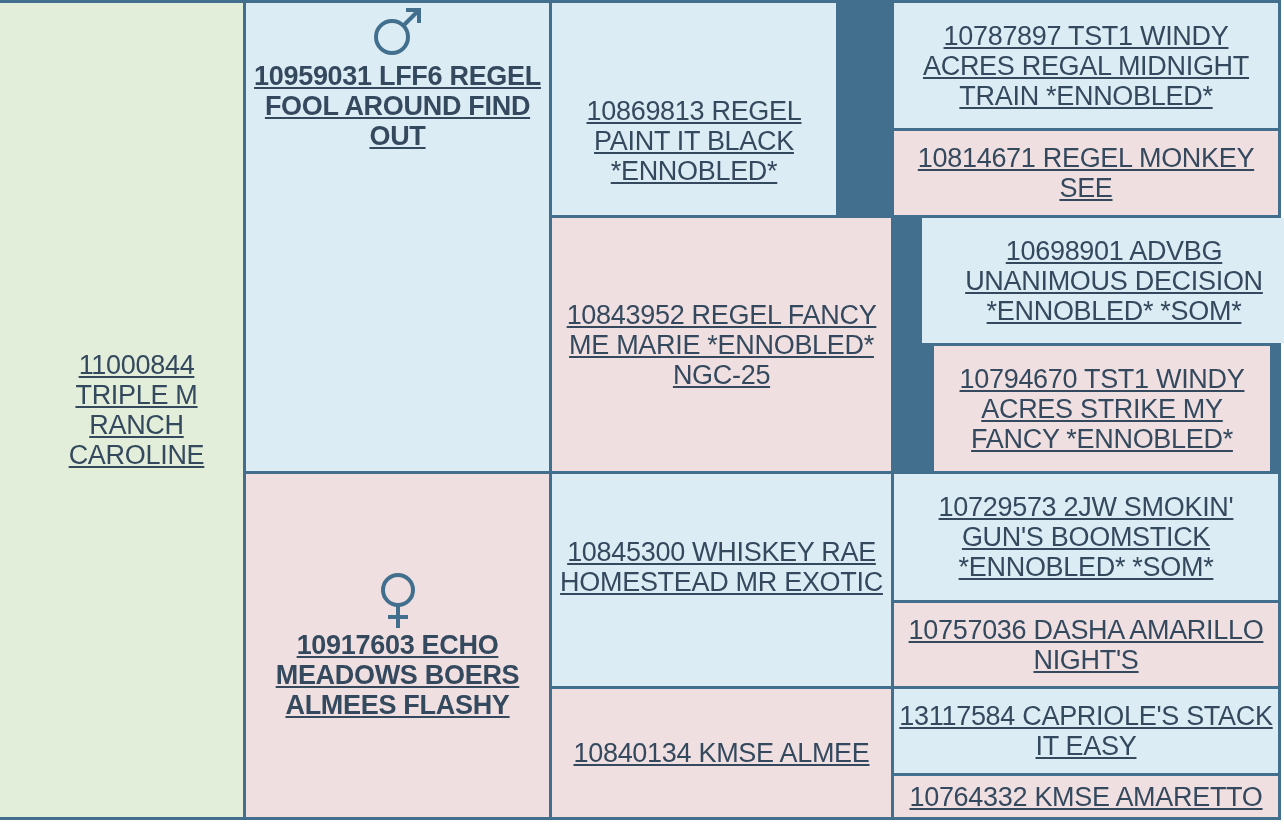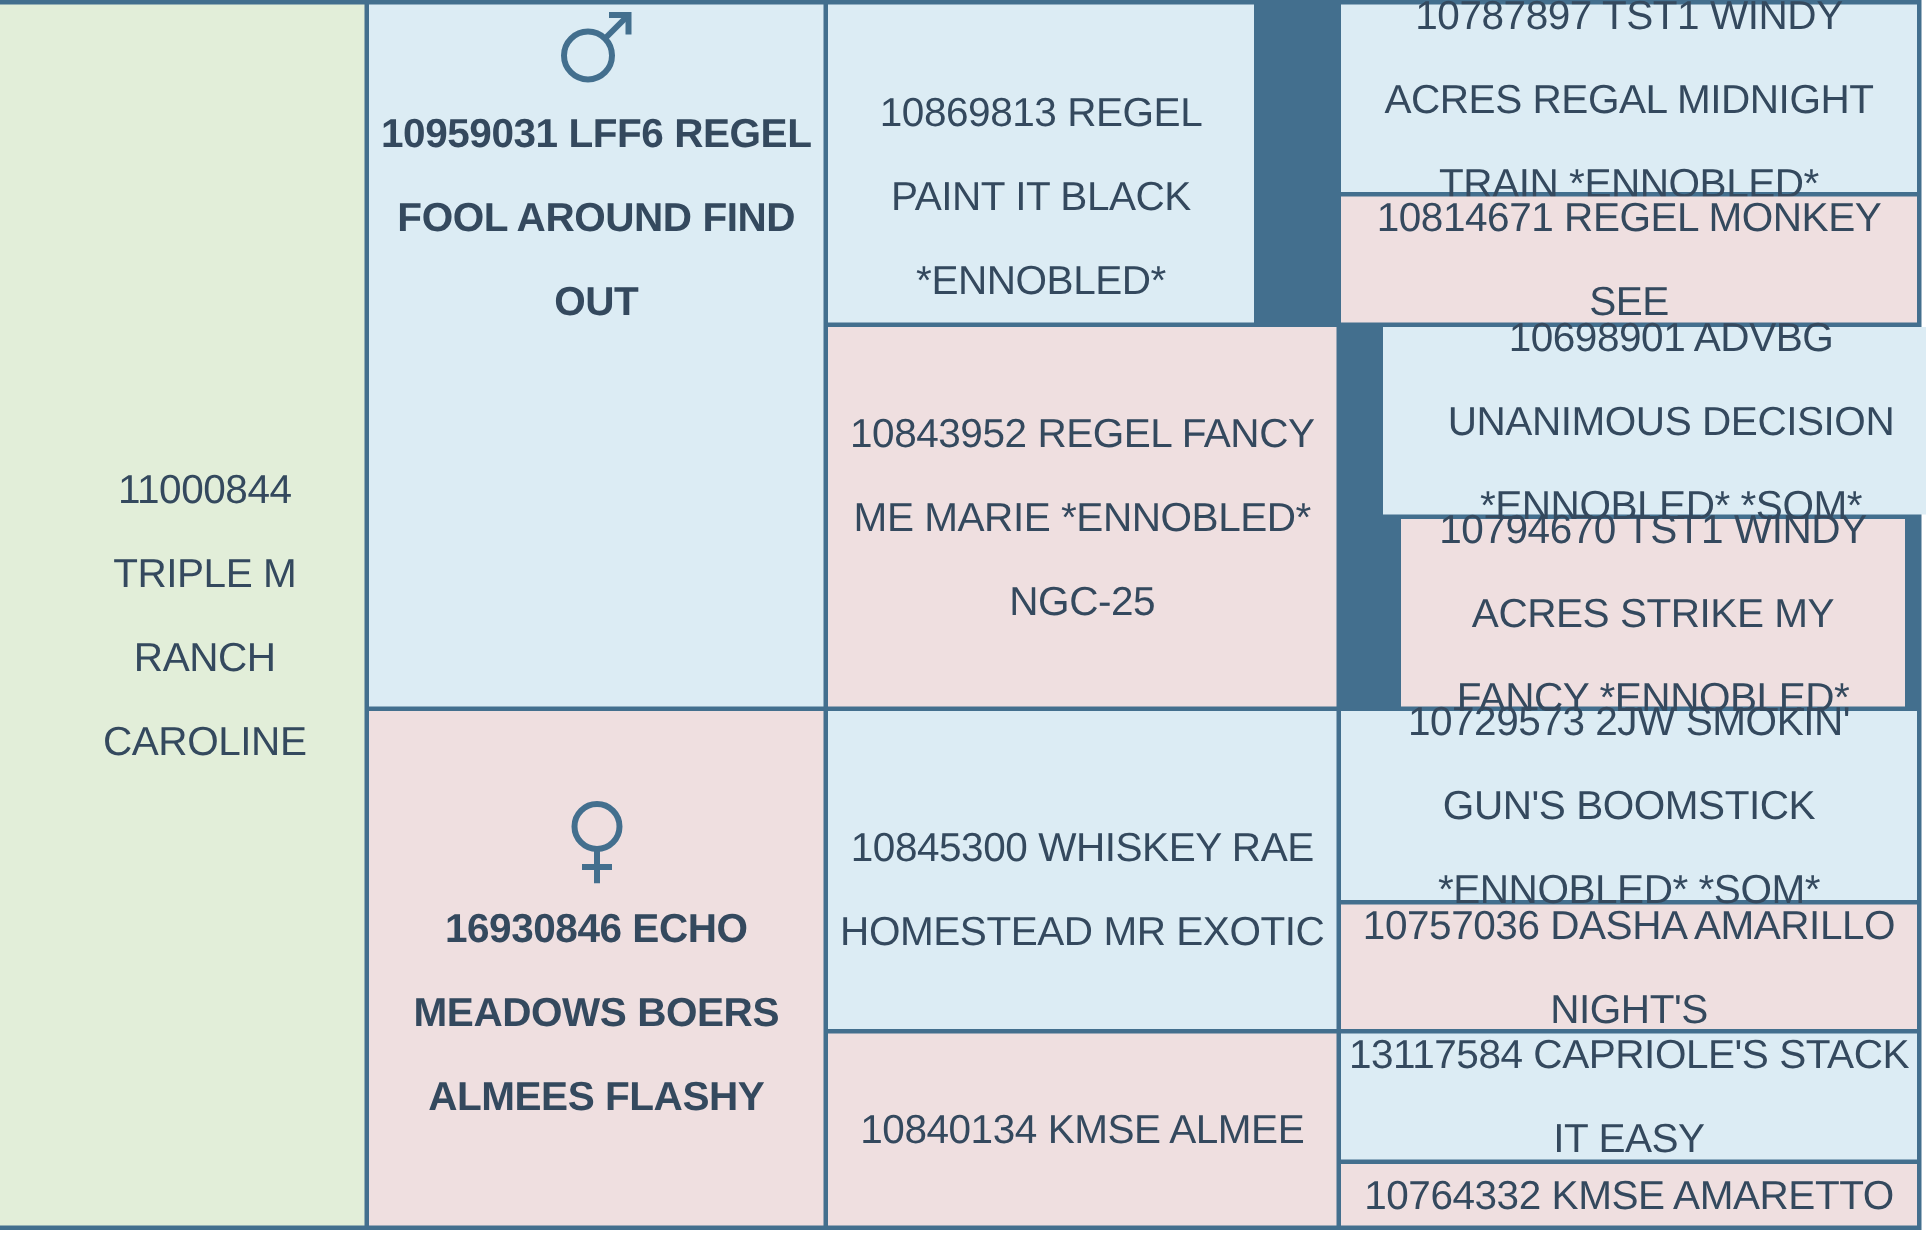--- a/index.html
+++ b/index.html
@@ -2,22 +2,22 @@
 <html><head>
 <meta charset="utf-8">
 <style>
   html, body { margin: 0; padding: 0; background: #ffffff; }
   body { width: 1284px; height: 826px; overflow: hidden; position: relative;
          font-family: "Liberation Sans", "DejaVu Sans", sans-serif; color: #34495e; }
   .pedigree { position: absolute; left: 0; top: 0; width: 1281px; height: 820px;
               background: #436f8e; }
   .cell { position: absolute; box-sizing: border-box; display: flex; flex-direction: column;
           align-items: center; justify-content: center; text-align: center;
-          font-size: 27px; line-height: 56px; letter-spacing: -0.3px; color: #34495e;
-          padding: 0 2px; }
+          font-size: 27px; line-height: 30px; letter-spacing: -0.3px; color: #34495e;
+          padding: 0 2px; text-decoration: underline; }
   .green { background: #e2eed9; }
   .blue  { background: #dcecf4; }
   .pink  { background: #efdfe0; }
   .bold  { font-weight: bold; }
   .sym { width: 56px; height: 56px; margin-bottom: 2px; }
 </style>
 </head>
 <body>
 
 <div class="pedigree">
@@ -34,24 +34,24 @@
     </svg>
     <span>10959031 LFF6 REGEL FOOL AROUND FIND OUT</span>
   </div>
 
   <div class="cell pink bold" style="left:246px; top:474px; width:303px; height:343px;">
     <svg class="sym" viewBox="0 0 56 56">
       <circle cx="28" cy="18" r="15" fill="none" stroke="#436f8e" stroke-width="4"></circle>
       <line x1="28" y1="33" x2="28" y2="56" stroke="#436f8e" stroke-width="4"></line>
       <line x1="18" y1="45" x2="38" y2="45" stroke="#436f8e" stroke-width="4"></line>
     </svg>
-    <span>16930846 ECHO MEADOWS BOERS ALMEES FLASHY</span>
+    <span>10917603 ECHO MEADOWS BOERS ALMEES FLASHY</span>
   </div>
 
-  <div class="cell blue" style="left:552px; top:3px; width:284px; height:212px; justify-content:flex-end; padding-top:64px;">
+  <div class="cell blue" style="left:552px; top:3px; width:284px; height:212px; justify-content:center; padding-top:64px;">
     <span>10869813 REGEL PAINT IT BLACK *ENNOBLED*</span>
   </div>
   <div class="cell pink" style="left:552px; top:218px; width:339px; height:253px;">
     <span>10843952 REGEL FANCY ME MARIE *ENNOBLED* NGC-25</span>
   </div>
   <div class="cell blue" style="left:552px; top:474px; width:339px; height:212px; justify-content:flex-start; padding-top:63px;align-items:flex-end;">
     <span>10845300 WHISKEY RAE HOMESTEAD MR EXOTIC</span>
   </div>
   <div class="cell pink" style="left:552px; top:689px; width:339px; height:128px;">
     <span>10840134 KMSE ALMEE</span>

